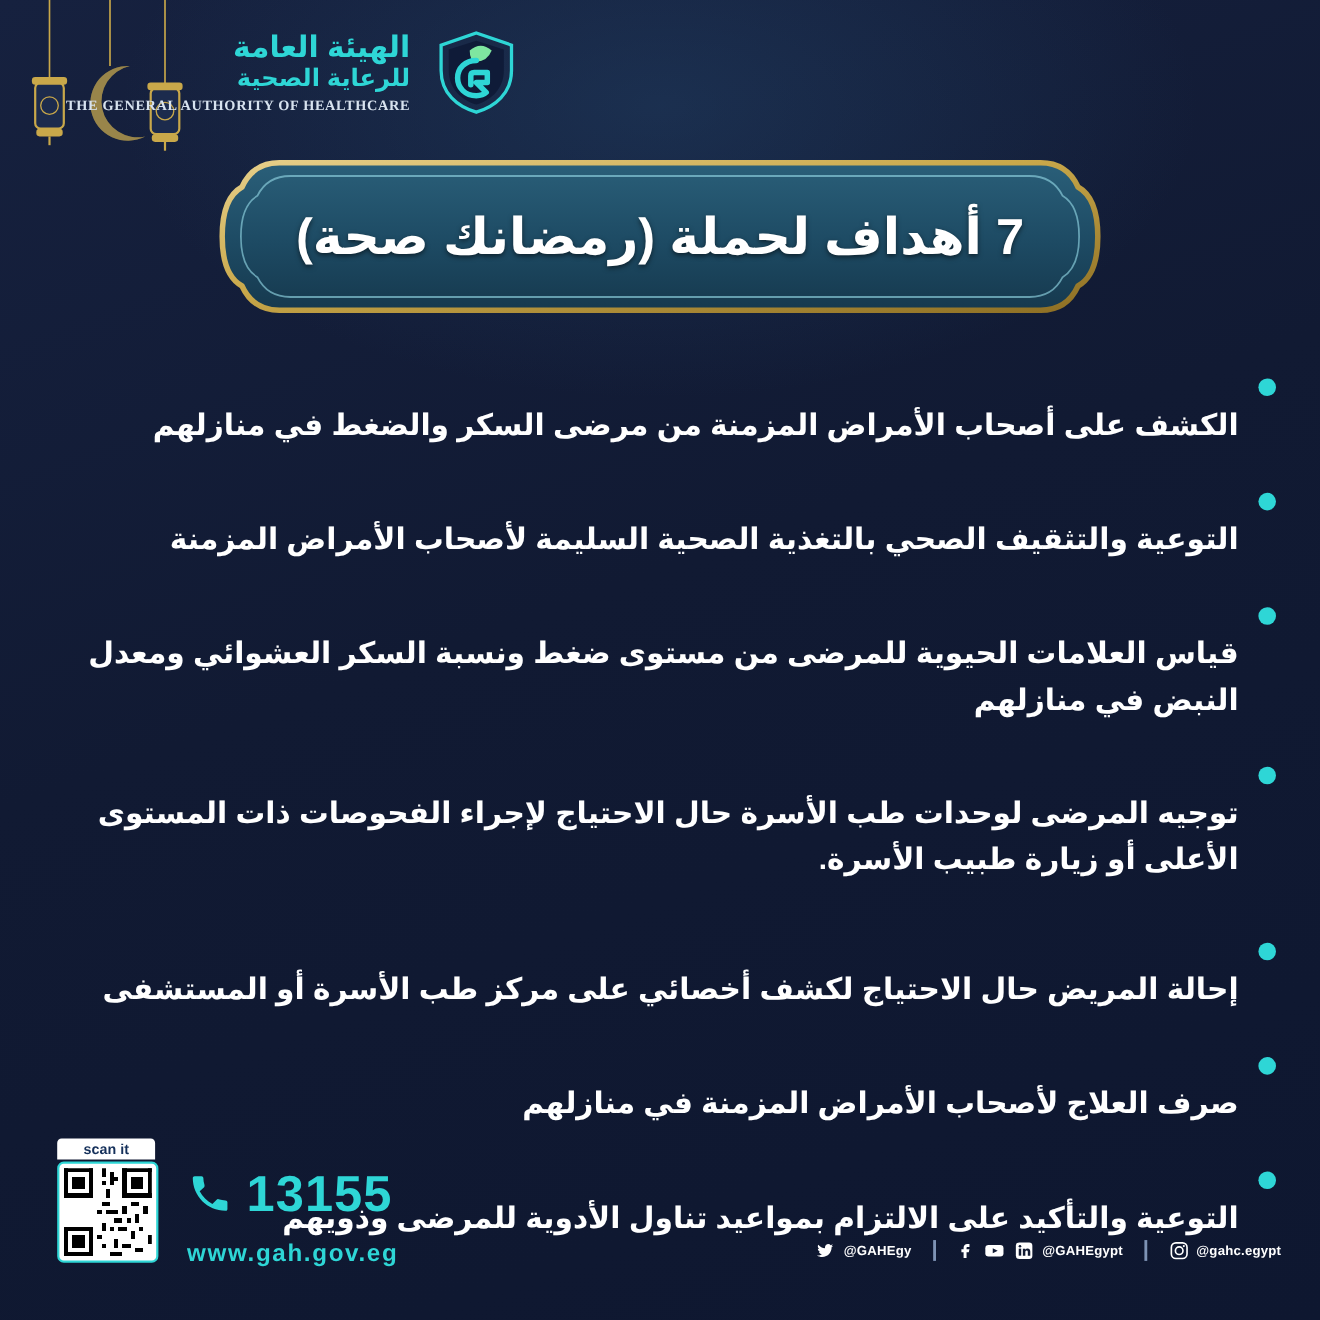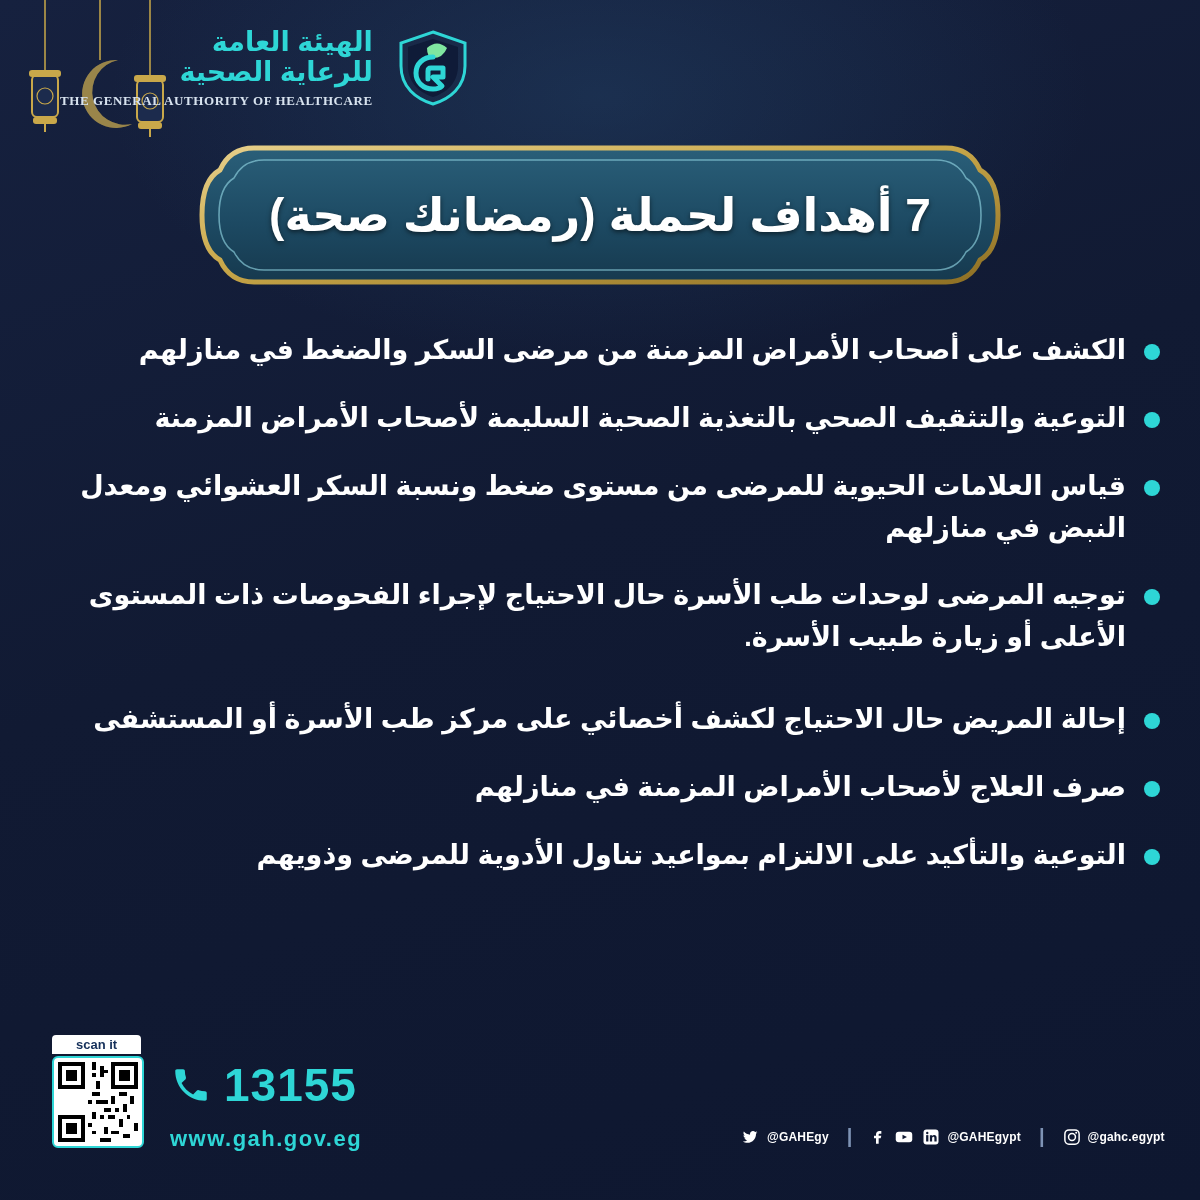--- a/index.html
+++ b/index.html
@@ -25,21 +25,21 @@
   .logo-mark{
     width:72px;height:76px;position:relative;flex:0 0 auto;
   }
   .logo-text{
     display:flex;flex-direction:column;align-items:flex-start;line-height:1.05;
   }
   .logo-line1,.logo-line2{
     color:#2ed6d6;font-weight:bold;letter-spacing:0px;
   }
   .logo-line1{font-size:27px;}
-  .logo-line2{font-size:27px;margin-top:2px;}
+  .logo-line2{font-size:22px;margin-top:2px;}
   .logo-en{
     color:#d8e3ef;font-size:13px;letter-spacing:0.6px;margin-top:7px;direction:ltr;
     font-weight:bold;
     font-family:Liberation Serif, serif;
   }
   
   .lanterns{position:absolute;top:0;right:1000px;left:auto;}
   
   .plaque{
     position:absolute;top:140px;left:150px;width:900px;height:150px;
@@ -60,20 +60,21 @@
     margin-bottom:26px;
   }
   .dot{
     flex:0 0 auto;width:16px;height:16px;border-radius:50%;
     background:#2ed6d6;margin-top:14px;
   }
   .item-text{
     flex:1 1 auto;text-align:right;
     font-size:27px;line-height:1.55;font-weight:bold;color:#ffffff;
     padding-left:20px;
+    margin-top:36px;
   }
   .item.gap{margin-bottom:40px;}
   
   .footer{
     position:absolute;bottom:0;left:0;width:1200px;height:165px;
   }
   .qr-box{
     position:absolute;left:52px;bottom:52px;width:92px;height:92px;
     background:#ffffff;border-radius:6px;padding:4px;box-sizing:border-box;
     border:2px solid #2ed6d6;

